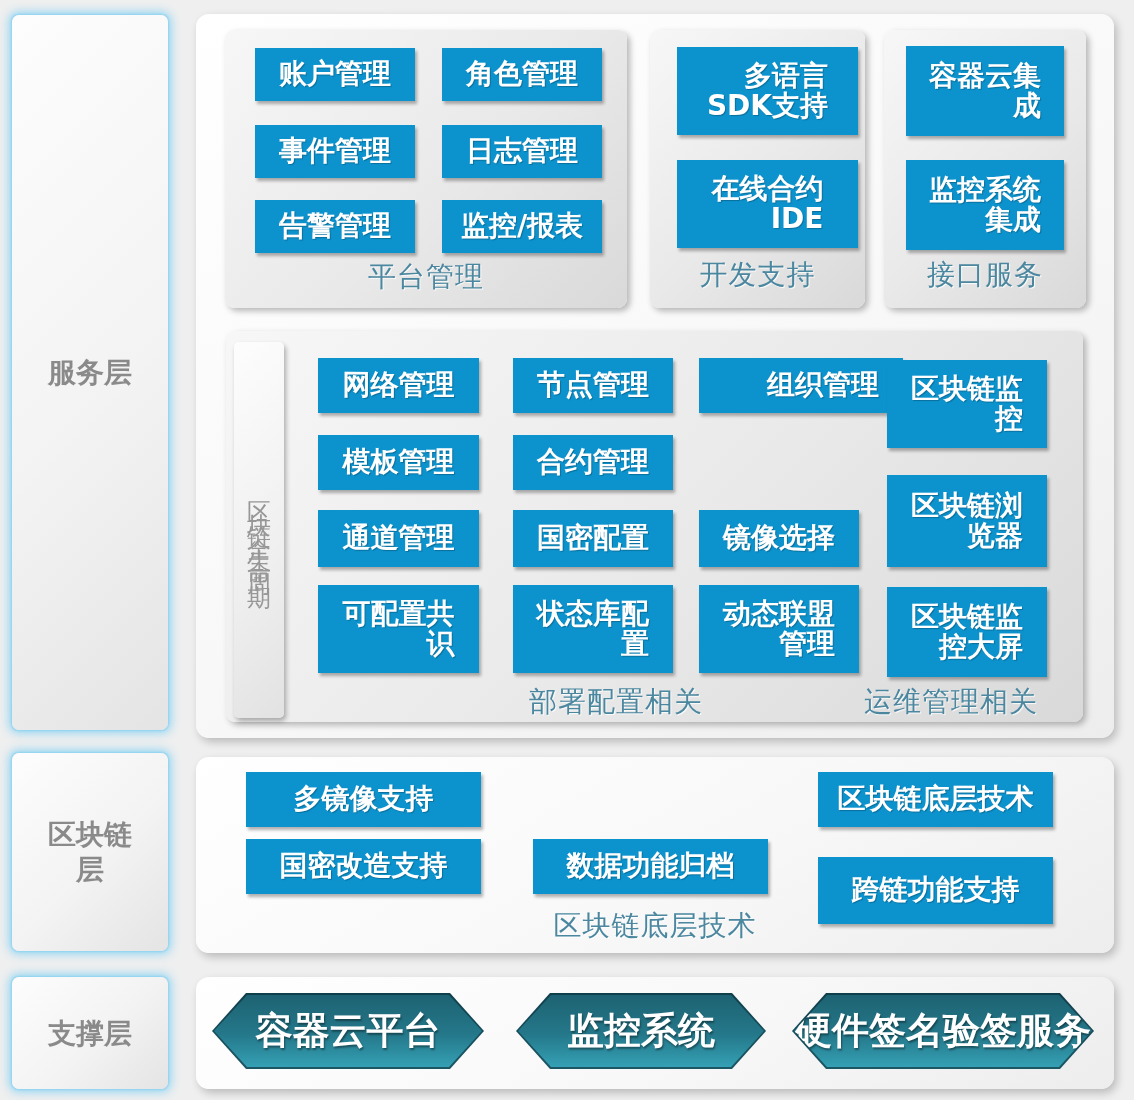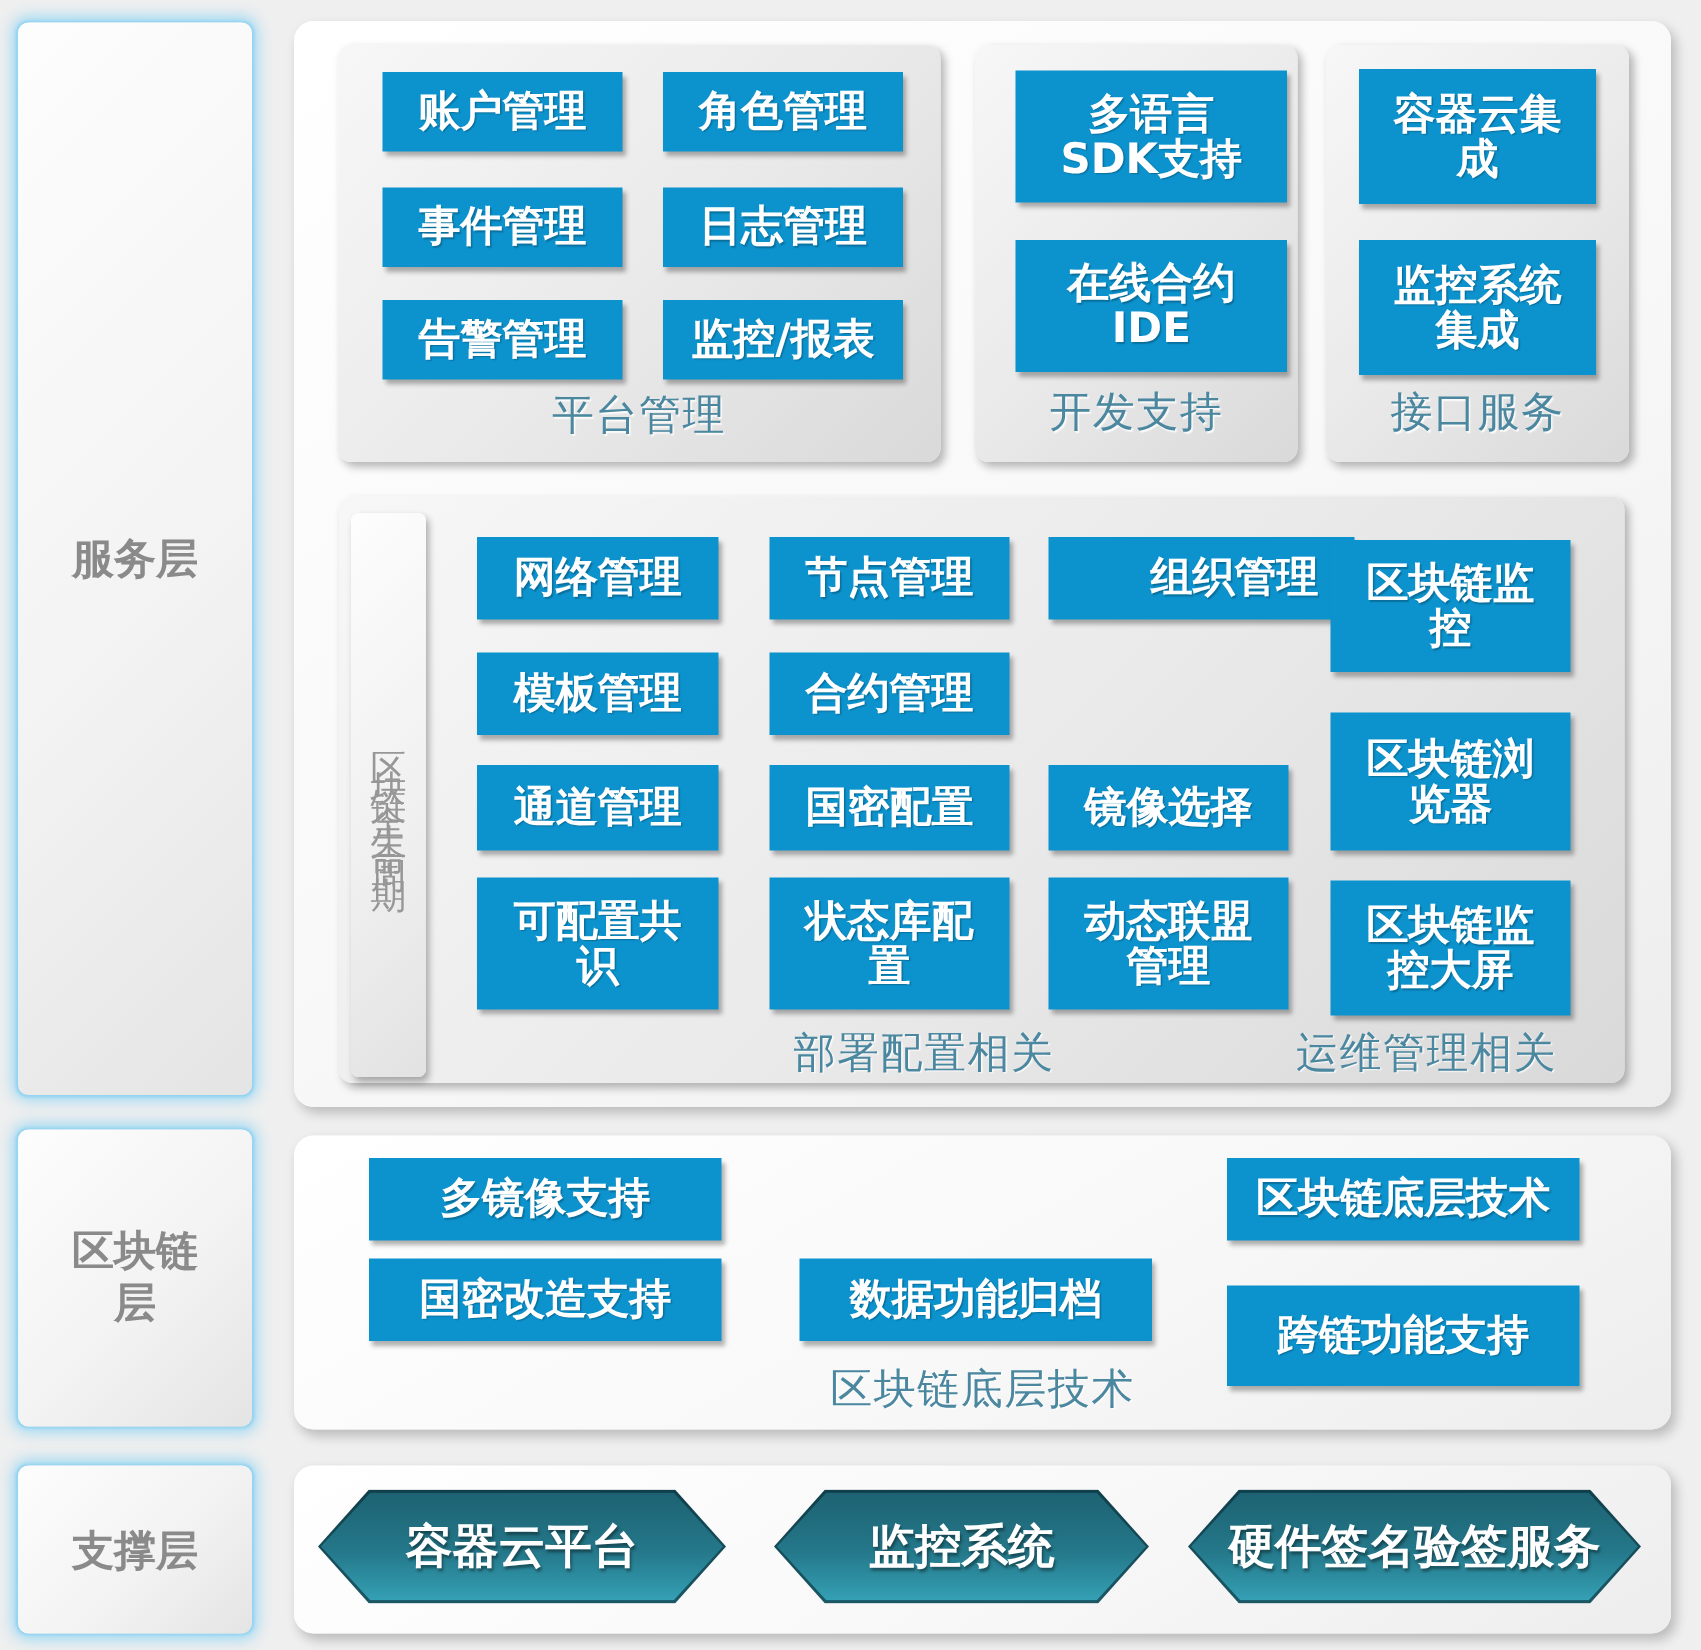--- a/index.html
+++ b/index.html
@@ -30,21 +30,21 @@
     position:absolute;
     background:linear-gradient(135deg,#f7f7f7 0%,#e9e9e9 55%,#d9d9d9 100%);
     border-radius:9px;
     box-shadow:3px 3px 6px rgba(0,0,0,.28);
   }
   
   .box{
     position:absolute;
     background:var(--accent-blue,#0c93ce);
     color:#fff;font-weight:bold;font-size:28px;line-height:1.08;
-    display:flex;align-items:center;justify-content:center;text-align:center;
+    display:flex;align-items:center;justify-content:center;text-align:right;
     white-space:pre-line;
     box-shadow:2px 3px 3px rgba(0,0,0,.3);
     text-shadow:1px 1px 1px rgba(0,0,0,.25);
   }
   
   .panel-label{
     position:absolute;
     color:var(--teal-label,#4c87a0);
     font-size:28px;letter-spacing:1px;
     text-shadow:1px 1px 1px rgba(255,255,255,.9);
@@ -67,29 +67,29 @@
     position:absolute;top:16px;height:76px;
     clip-path:polygon(0 50%,34px 0,calc(100% - 34px) 0,100% 50%,calc(100% - 34px) 100%,34px 100%);
     background:linear-gradient(180deg,#103f4c 0%,#1b5765 100%);
     filter:drop-shadow(2px 3px 3px rgba(0,0,0,.35));
   }
   .hex .inner{
     position:absolute;inset:2px;
     clip-path:polygon(0 50%,33px 0,calc(100% - 33px) 0,100% 50%,calc(100% - 33px) 100%,33px 100%);
     background:linear-gradient(180deg,var(--hex-dark,#1d6272) 0%,#24788a 55%,var(--hex-light,#35a0b4) 100%);
     display:flex;align-items:center;justify-content:center;text-align:center;
-    color:#fff;font-weight:bold;font-size:31px;
+    color:#fff;font-weight:bold;font-size:37px;
     text-shadow:1px 2px 2px rgba(0,0,0,.4);
   }
 </style>
 </head>
 <body>
 
 <div class="layer-tab" style="top:15px;height:715px;">服务层</div>
-<div class="layer-tab" style="top:753px;height:198px;font-family:Liberation Serif, serif;">区块链
+<div class="layer-tab" style="top:753px;height:198px;">区块链
 层</div>
 <div class="layer-tab" style="top:977px;height:112px;">支撑层</div>
 
 <div class="container" style="top:14px;height:724px;">
 
   <div class="panel" style="left:29px;top:16px;width:402px;height:278px;">
     <div class="box" style="left:30px;top:18px;width:160px;height:53px;">账户管理</div>
     <div class="box" style="left:217px;top:18px;width:160px;height:53px;">角色管理</div>
     <div class="box" style="left:30px;top:95px;width:160px;height:53px;">事件管理</div>
     <div class="box" style="left:217px;top:95px;width:160px;height:53px;">日志管理</div>

